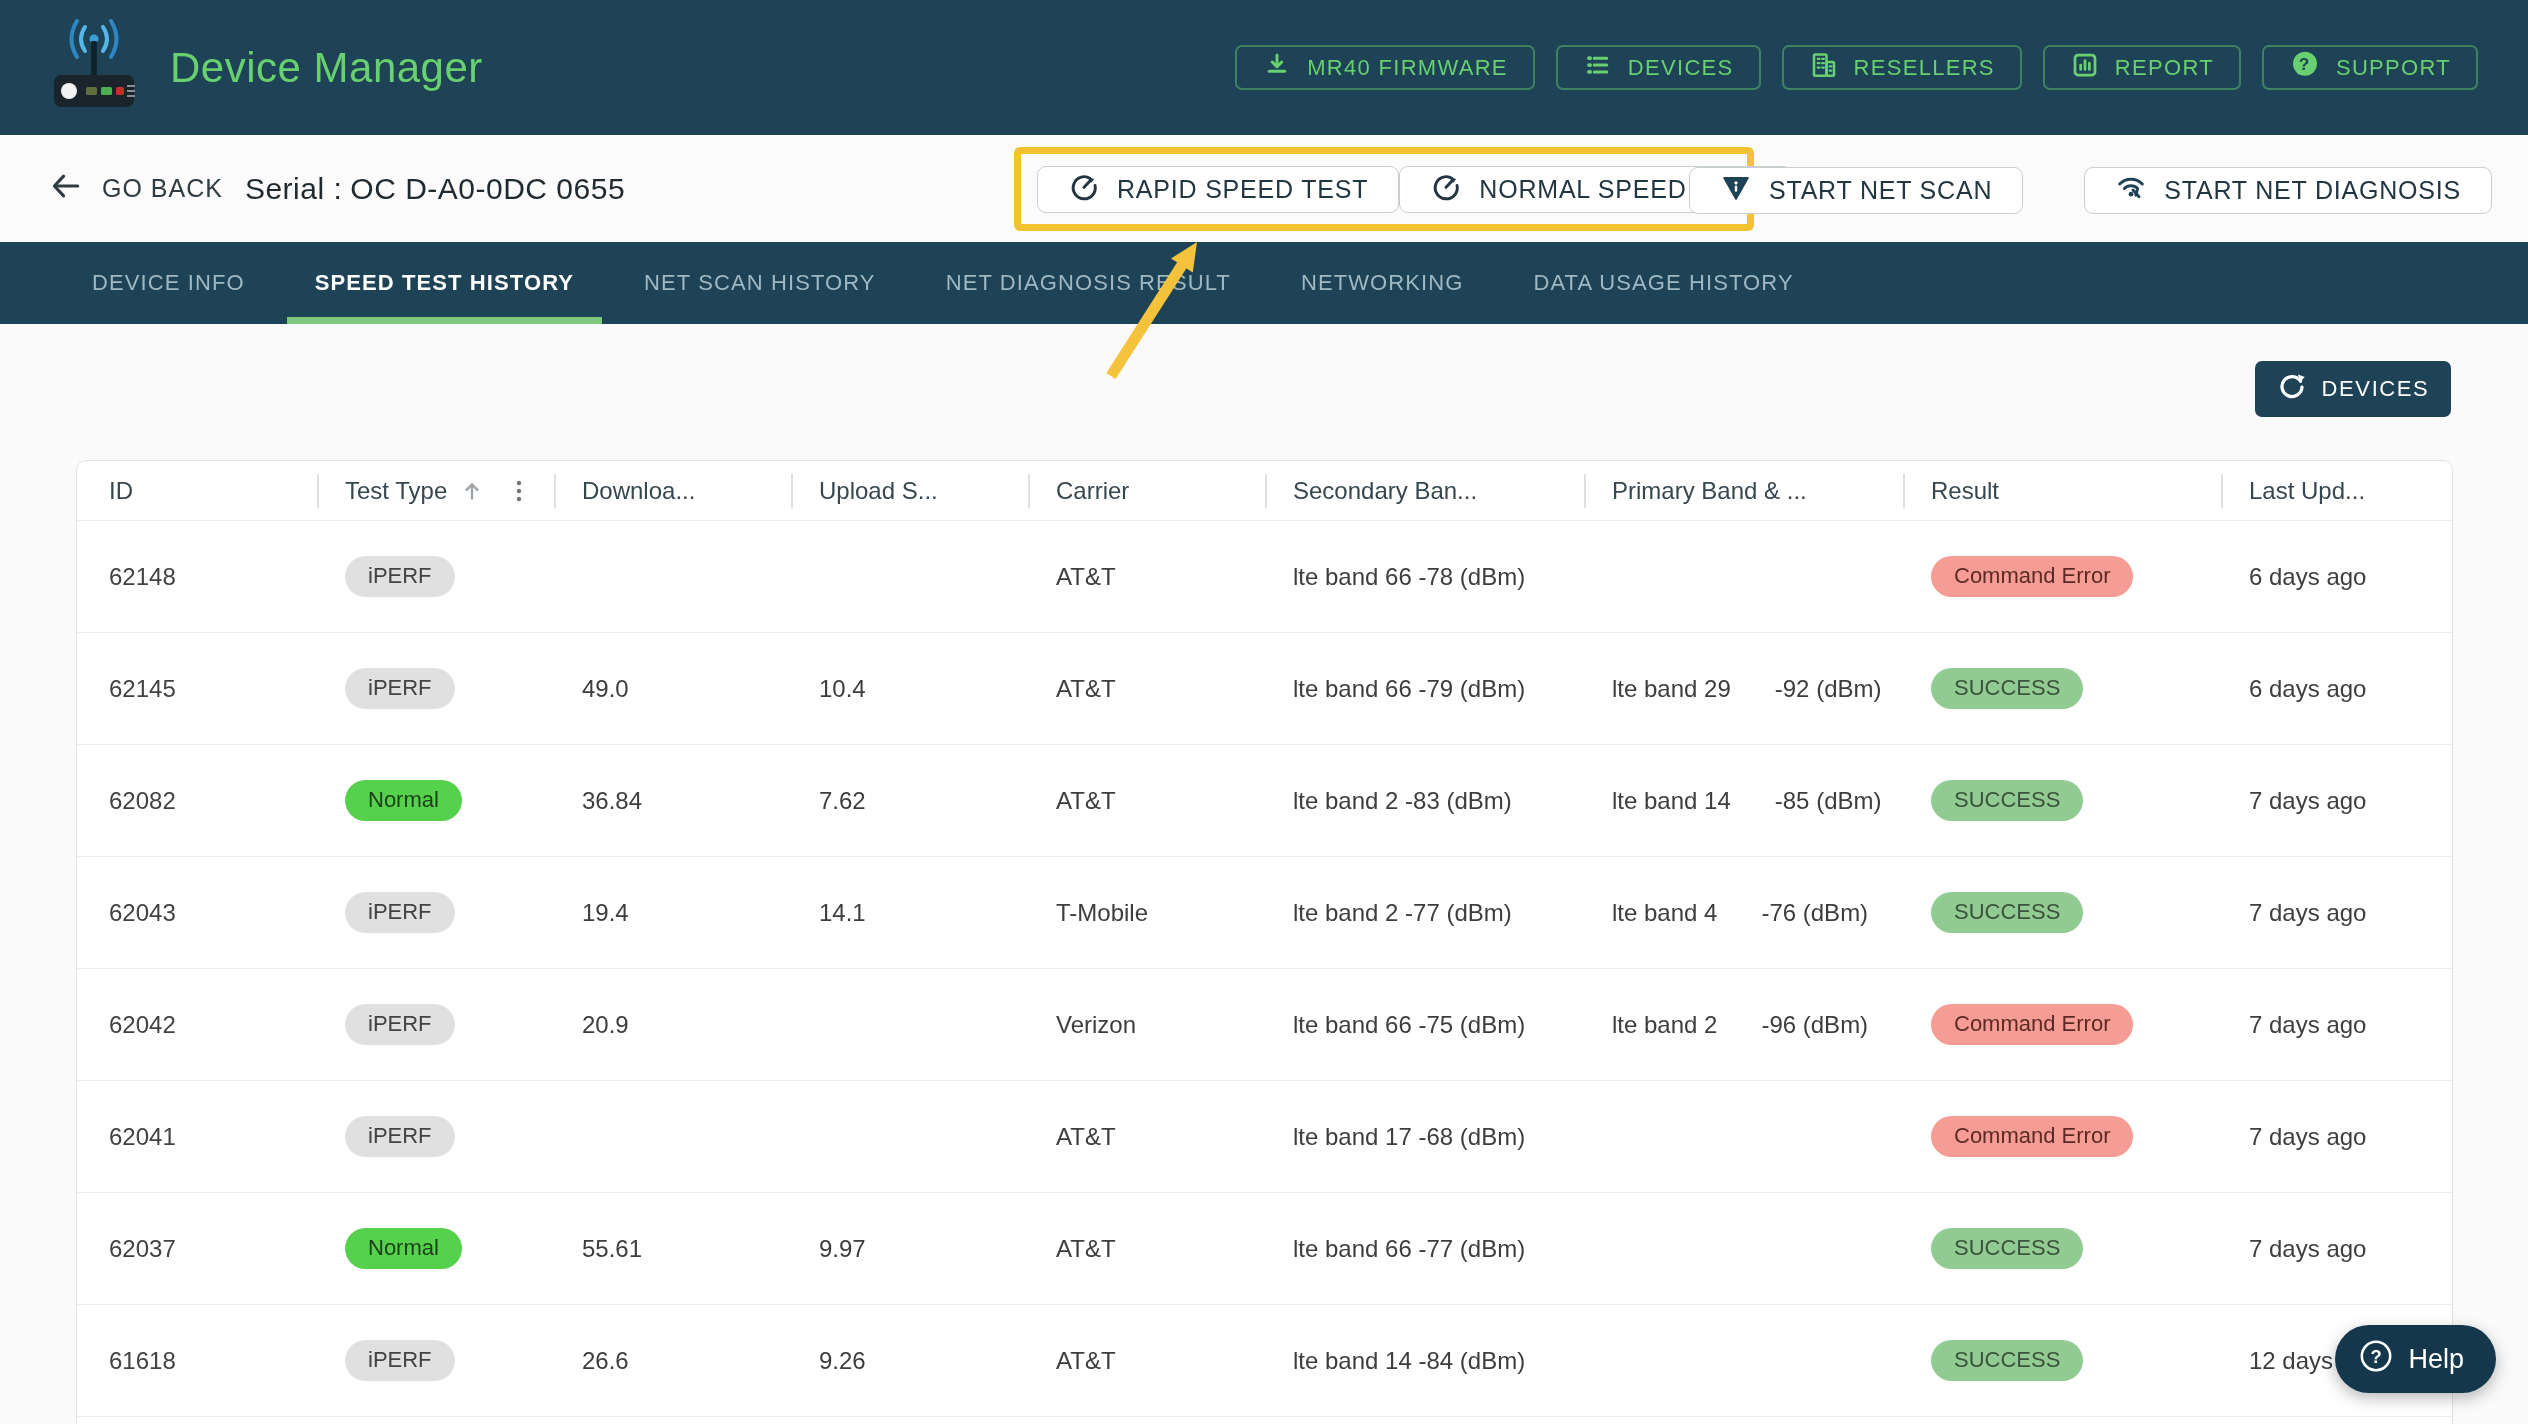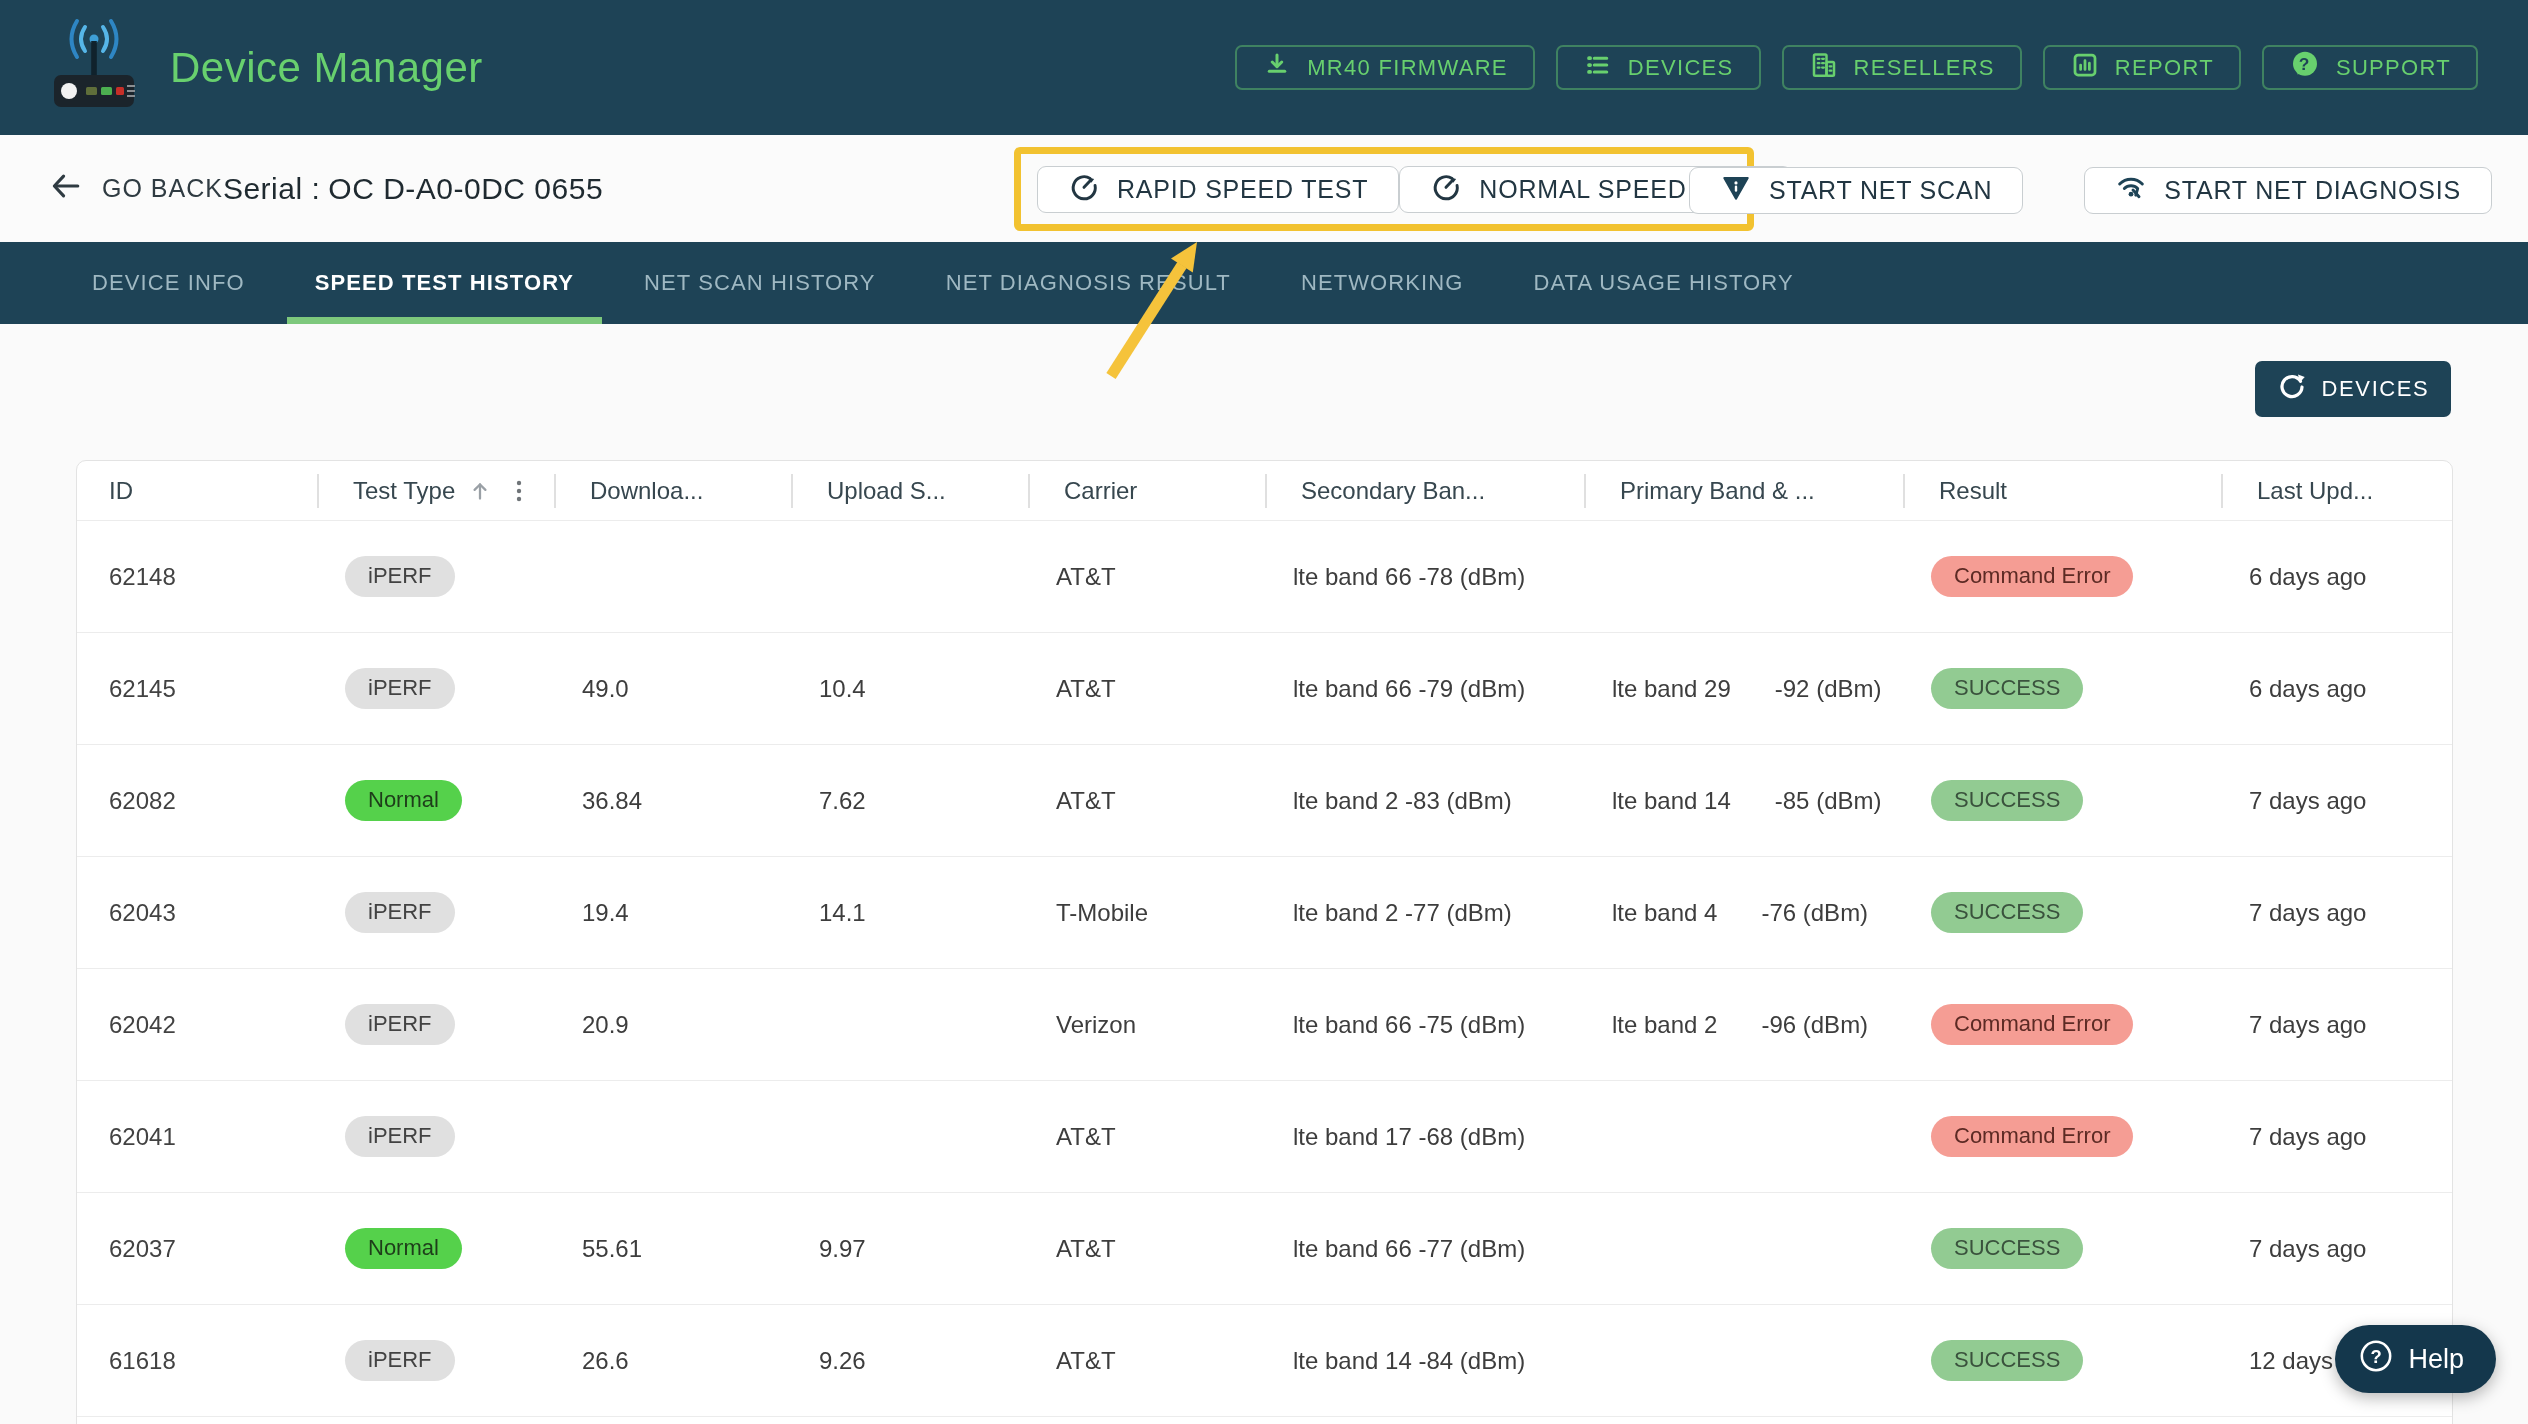--- a/index.html
+++ b/index.html
@@ -24,21 +24,21 @@
     display: flex; align-items: center; gap: 15px; height: 45px; padding: 0 25px;
     background: transparent; border: 2px solid rgba(104,208,110,0.45); border-radius: 7px;
     color: #68d06e; font-size: 22px; letter-spacing: 1.3px;
   }
   .nav-btn svg { flex: 0 0 auto; }
 
   
   .toolbar { position: absolute; top: 135px; left: 0; width: 100%; height: 107px; background: #fbfbfb; }
   .back-group { position: absolute; left: 48px; top: 0; height: 107px; display: flex; align-items: center; }
   .go-back { display: flex; align-items: center; gap: 20px; background: none; border: none; color: #2f3b42; font-size: 25px; letter-spacing: 1px; }
-  .serial-text { font-size: 30px; color: #1f2a30; letter-spacing: 0.5px; }
+  .serial-text { margin-left: 22px; font-size: 30px; color: #1f2a30; letter-spacing: 0.5px; }
   .serial-value { margin-left: 8px; }
 
   .highlight-box {
     position: absolute; left: 1014px; top: 12px; width: 740px; height: 84px;
     border: 7px solid #f2c230; border-radius: 6px;
     display: flex; align-items: center; justify-content: space-between; padding: 0 16px;
   }
   .btn-outline {
     display: flex; align-items: center; gap: 17px; height: 47px; padding: 0 30px;
     background: #fff; border: 1px solid #c9ced1; border-radius: 9px;
@@ -68,21 +68,21 @@
     color: #fff; font-size: 22px; letter-spacing: 1.6px;
   }
 
   
   .table-card {
     position: absolute; left: 76px; top: 460px; width: 2377px; height: 980px;
     background: #fff; border: 1px solid #e3e3e3; border-radius: 10px 10px 0 0; overflow: hidden;
   }
   .thead, .trow { display: grid; grid-template-columns: 240px 237px 237px 237px 237px 319px 319px 318px 1fr; }
   .thead { height: 60px; border-bottom: 1px solid #ececec; }
-  .th { position: relative; display: flex; align-items: center; padding-left: 36px; font-size: 24px; color: #37474f; white-space: nowrap; }
+  .th { position: relative; display: flex; align-items: center; padding-left: 28px; font-size: 24px; color: #37474f; white-space: nowrap; }
   .th:first-child { padding-left: 32px; }
   .th + .th::before { content: ""; position: absolute; left: 0; top: 50%; transform: translateY(-50%); width: 2px; height: 34px; background: #e0e0e0; }
   .sort-arrow { margin-left: 12px; display: inline-flex; }
   .kebab { margin-left: auto; margin-right: 20px; display: inline-flex; background: none; border: none; padding: 4px; }
   .trow { height: 112px; border-bottom: 1px solid #ececec; background: #fff; }
   .td { display: flex; align-items: center; padding-left: 28px; font-size: 24px; color: #3d3d3d; white-space: nowrap; }
   .td.c-id { padding-left: 32px; color: #424242; }
   .td .sig { margin-left: 44px; }
 
   .chip { display: inline-flex; align-items: center; justify-content: center; padding: 8px 23px; border-radius: 999px; font-size: 22px; line-height: 1.1; }

